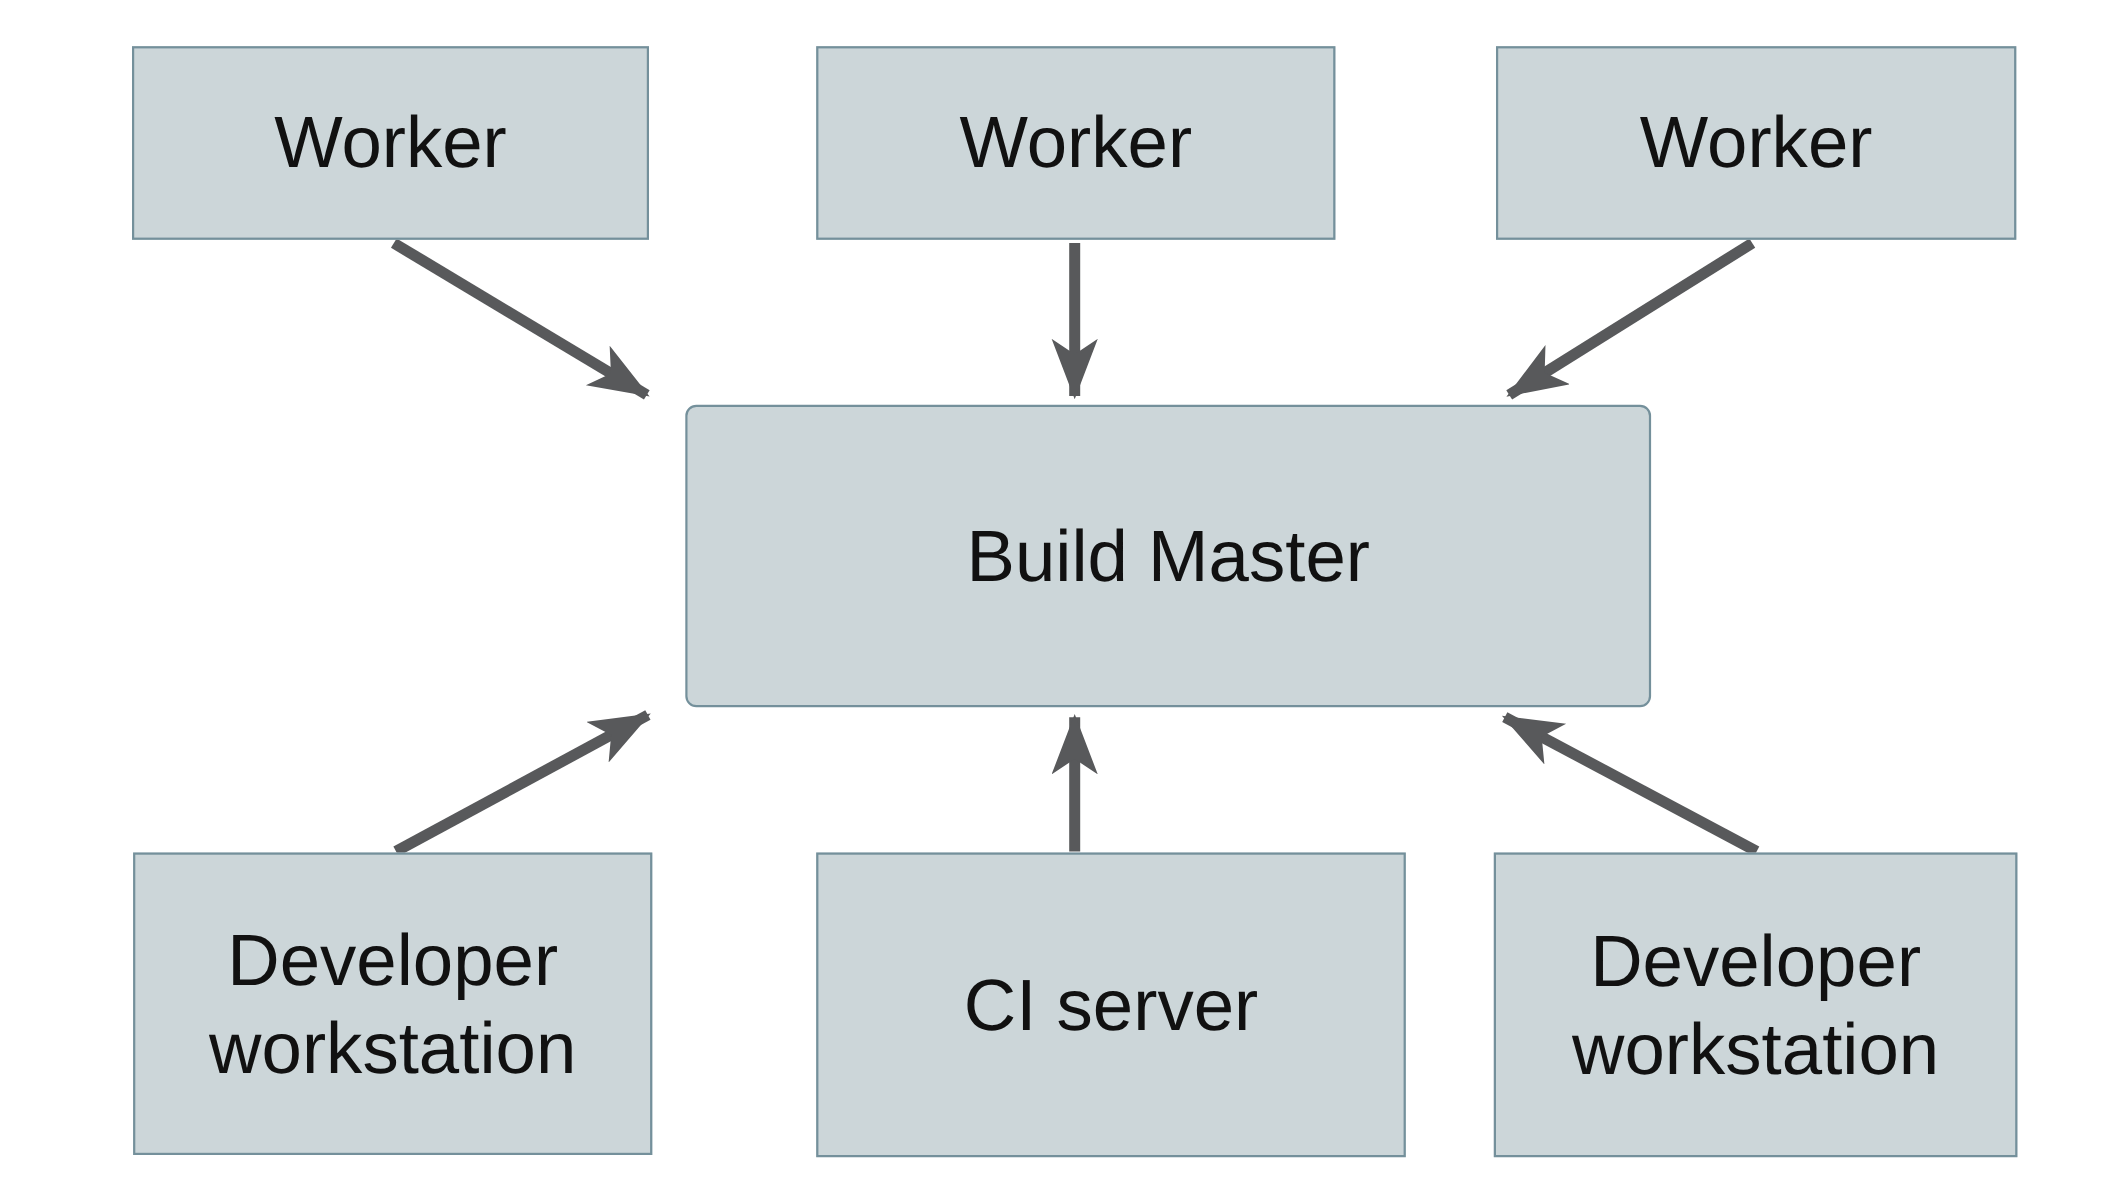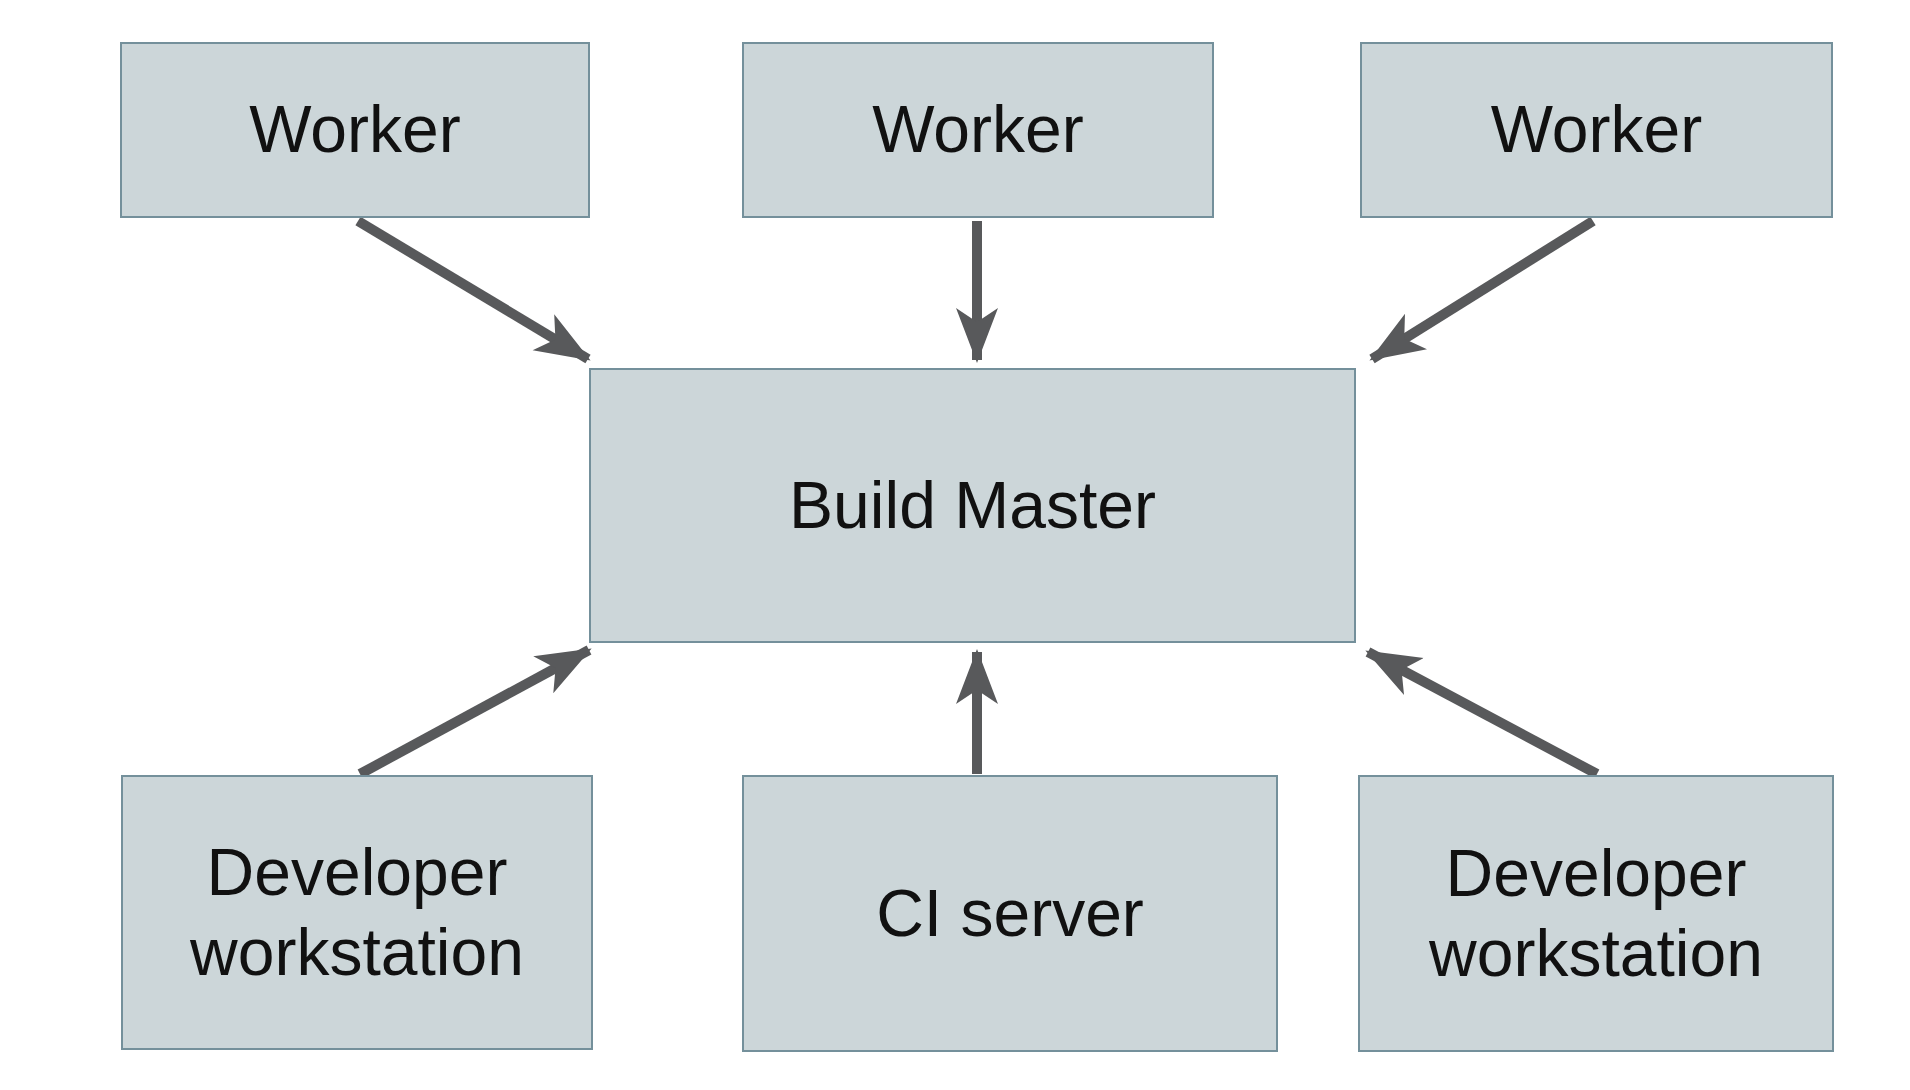--- a/index.html
+++ b/index.html
@@ -39,21 +39,21 @@
   }
   .node .label {
     display: block;
     padding: 0 8px;
   }
   
   .node-worker-1 { left: 120px;  top: 42px;  width: 470px; height: 176px; }
   .node-worker-2 { left: 742px;  top: 42px;  width: 472px; height: 176px; }
   .node-worker-3 { left: 1360px; top: 42px;  width: 473px; height: 176px; }
   
-  .node-build-master { left: 589px; top: 368px; width: 767px; height: 275px; }
+  .node-build-master { left: 623px; top: 368px; width: 878px; height: 275px; border-radius: 10px; }
   
   .node-dev-1 { left: 121px;  top: 775px; width: 472px; height: 275px; }
   .node-ci    { left: 742px;  top: 775px; width: 536px; height: 277px; }
   .node-dev-2 { left: 1358px; top: 775px; width: 476px; height: 277px; }
 </style>
 </head>
 <body>
 
 <div class="canvas">
 

